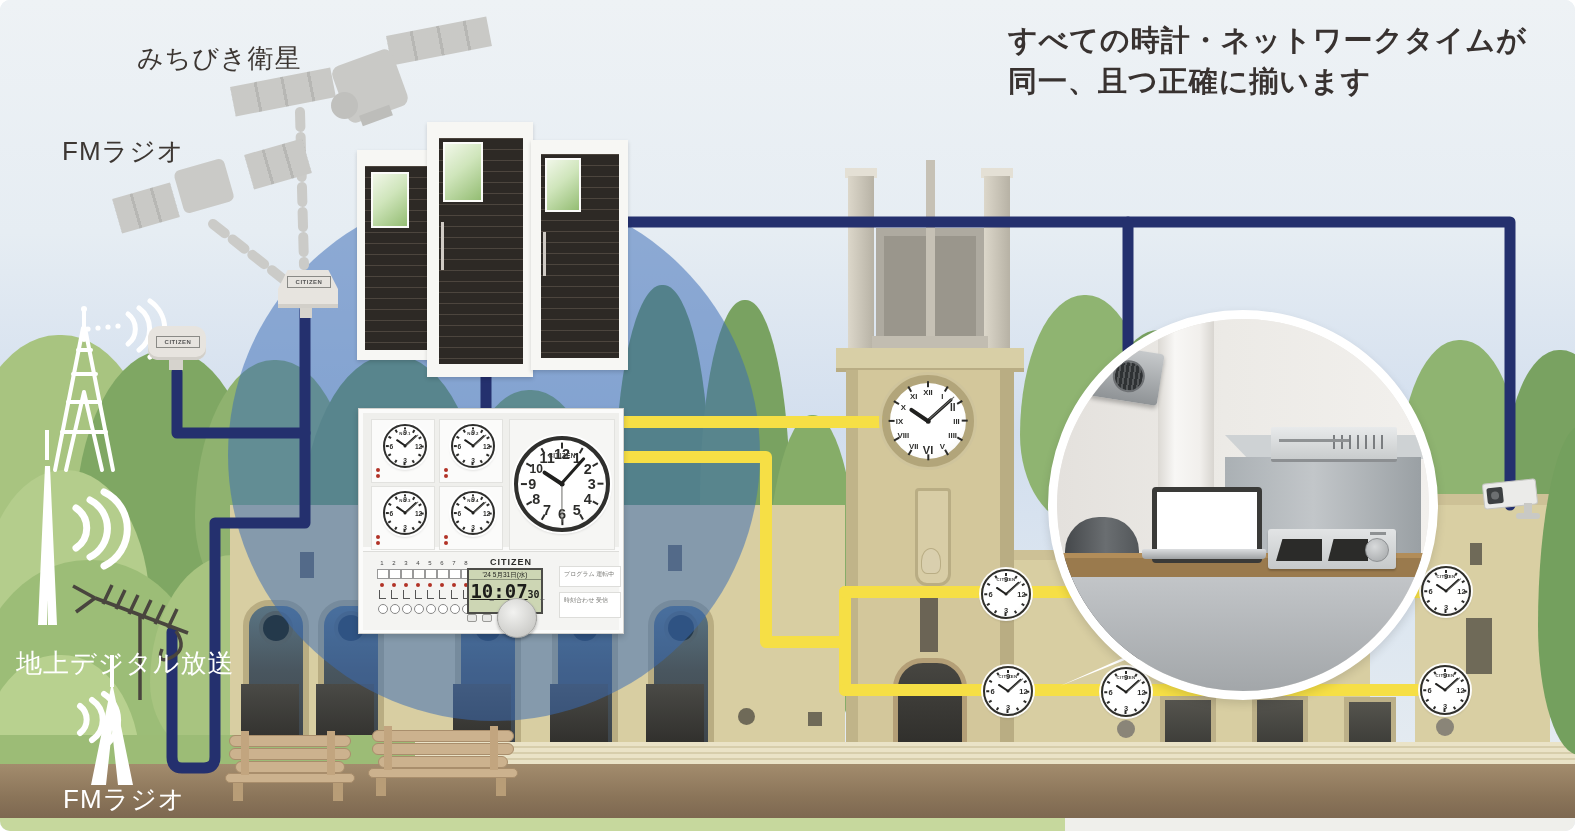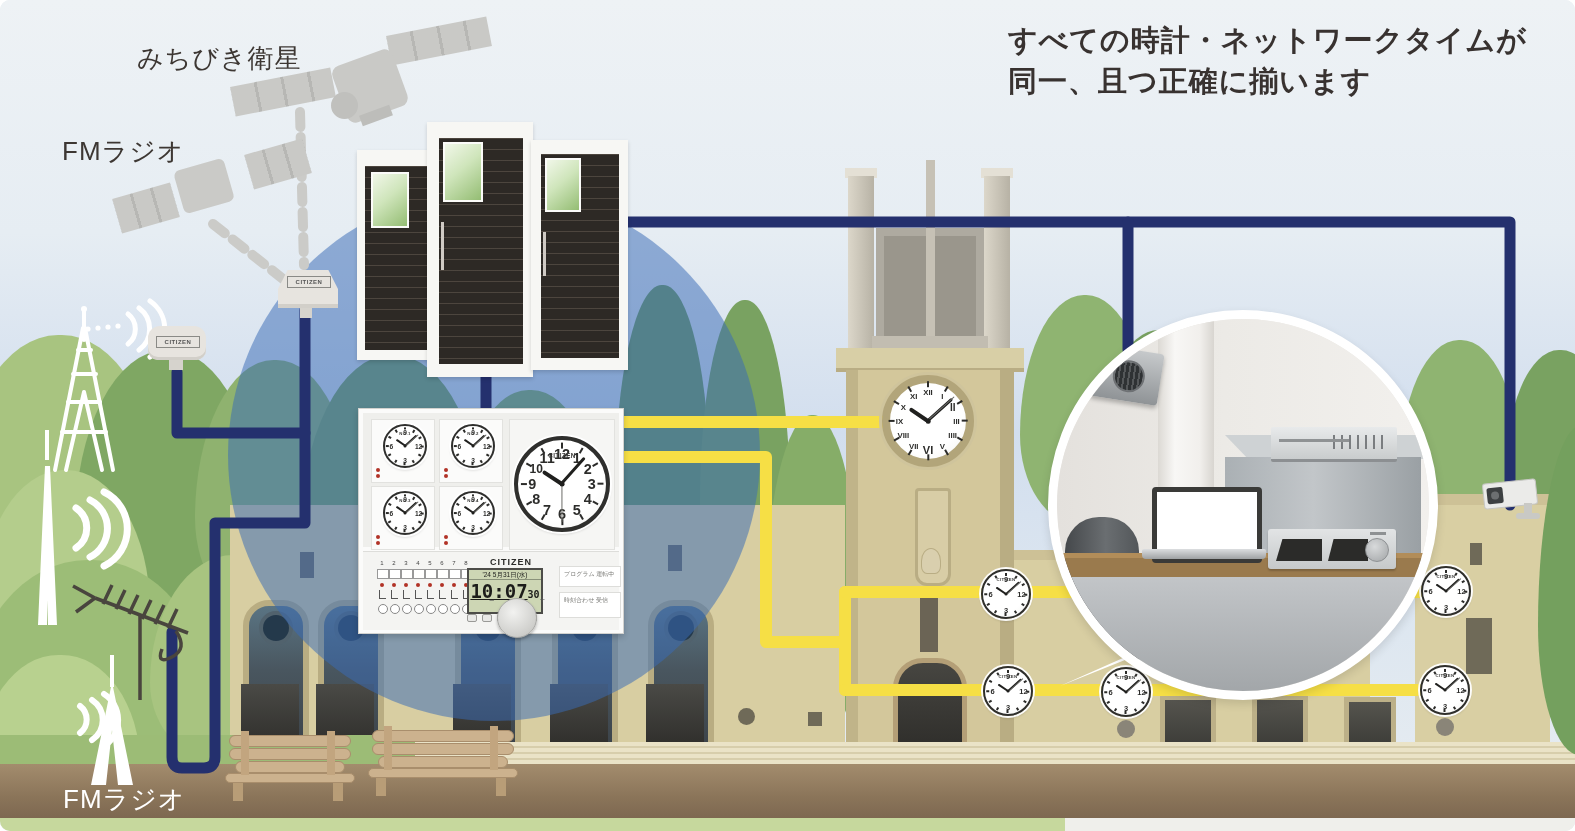--- a/index.html
+++ b/index.html
@@ -632,20 +632,21 @@
     <div class="a" style="left:211px;top:210px;width:128px;height:40px;background:linear-gradient(180deg,#e2e4e5,#c6c9ca);border-radius:3px;box-shadow:0 2px 2px rgba(0,0,0,.2);">
       <div style="position:absolute;left:8px;top:10px;width:46px;height:22px;background:#2b2b29;clip-path:polygon(0 100%,14% 0,100% 0,100% 100%);"></div>
       <div style="position:absolute;left:60px;top:10px;width:40px;height:22px;background:#2b2b29;clip-path:polygon(0 100%,14% 0,100% 0,100% 100%);"></div>
       <div style="position:absolute;right:7px;top:9px;width:22px;height:22px;border-radius:50%;background:radial-gradient(circle at 40% 35%,#d8dadb,#a2a5a7);border:1px solid #8e9193;"></div>
       <div style="position:absolute;right:10px;top:3px;width:16px;height:3px;background:#8e9193;"></div>
     </div>
   </div>
 
   <div class="a lbl" style="left:137px;top:41px;">みちびき衛星</div>
   <div class="a lbl" style="left:62px;top:134px;">FMラジオ</div>
+  <div class="a lbl lblw" style="left:16px;top:646px;">地上デジタル放送</div>
   <div class="a lbl lblw" style="left:63px;top:782px;">FMラジオ</div>
 
   <div class="a hl" style="left:1008px;top:20px;">
     <div>すべての時計・ネットワークタイムが</div>
     <div>同一、且つ正確に揃います</div>
   </div>
 <div class="a tree" style="position: absolute; left: 1538px; top: 425px; width: 90px; height: 330px; background: rgb(116, 160, 94); z-index: 8;"></div>
   </div>
 
 </body></html>

